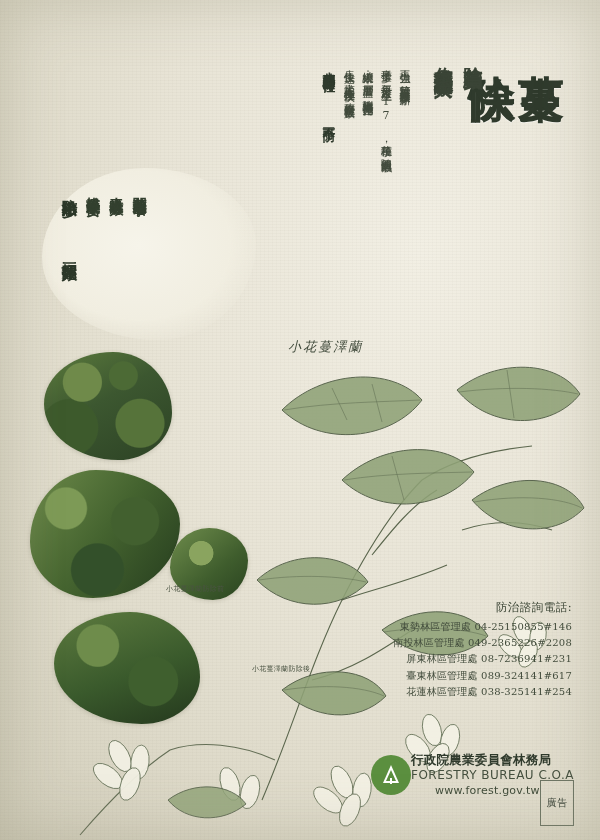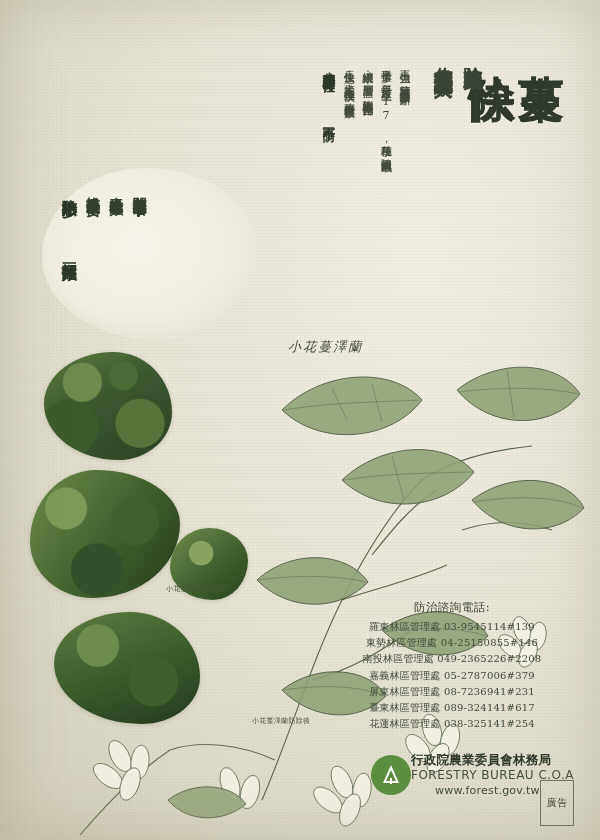--- a/index.html
+++ b/index.html
@@ -193,21 +193,21 @@
       linear-gradient(160deg, #5d7b3f 0%, #3a5a2c 55%, #24381d 100%);
   }
   .photo-cap {
     position: absolute;
     font-size: 7px;
     color: #4a5342;
     letter-spacing: .04em;
     font-family: "DejaVu Serif", "Liberation Serif", serif;
   }
   #cap1 { left: 166px; top: 584px; }
-  #cap2 { left: 252px; top: 716px; }
+  #cap2 { left: 252px; top: 664px; }
 
   
   #illus {
     position: absolute;
     left: 222px;
     top: 330px;
     width: 372px;
     height: 500px;
   }
   #illus-low {
@@ -217,21 +217,21 @@
     width: 250px;
     height: 140px;
   }
 
   
   #contact {
     position: absolute;
     right: 28px;
     top: 600px;
     width: 240px;
-    text-align: center;
+    text-align: right;
     font-family: "DejaVu Serif", "Liberation Serif", serif;
   }
   #contact .c-title {
     font-size: 11.5px;
     color: #3a4434;
     margin-bottom: 4px;
     letter-spacing: .04em;
   }
   #contact .c-row {
     font-size: 10px;
@@ -395,24 +395,22 @@
     <div class="vtext line lead">防治小撇步   三招即見效</div>
     <div class="vtext line">拔淨藥袋最妥當</div>
     <div class="vtext line">人工拔除最有效</div>
     <div class="vtext line">開花前拔最省事</div>
   </div>
 
   <div id="plant-name">小花蔓澤蘭</div>
 
   <div id="contact">
     <div class="c-title">防治諮詢電話:</div>
-    <div class="c-row">羅東林區管理處 03-9545114#139</div>
     <div class="c-row">東勢林區管理處 04-25150855#146</div>
     <div class="c-row">南投林區管理處 049-2365226#2208</div>
-    <div class="c-row">嘉義林區管理處 05-2787006#379</div>
     <div class="c-row">屏東林區管理處 08-7236941#231</div>
     <div class="c-row">臺東林區管理處 089-324141#617</div>
     <div class="c-row">花蓮林區管理處 038-325141#254</div>
   </div>
 
   <div id="footer">
     <div id="logo-mark">
       <svg width="26" height="26" viewBox="0 0 26 26" aria-hidden="true">
         <path d="M13 3 L21 21 L5 21 Z" fill="#ffffff"></path>
         <path d="M13 8 L18 19 L8 19 Z" fill="#5b8f3f"></path>

